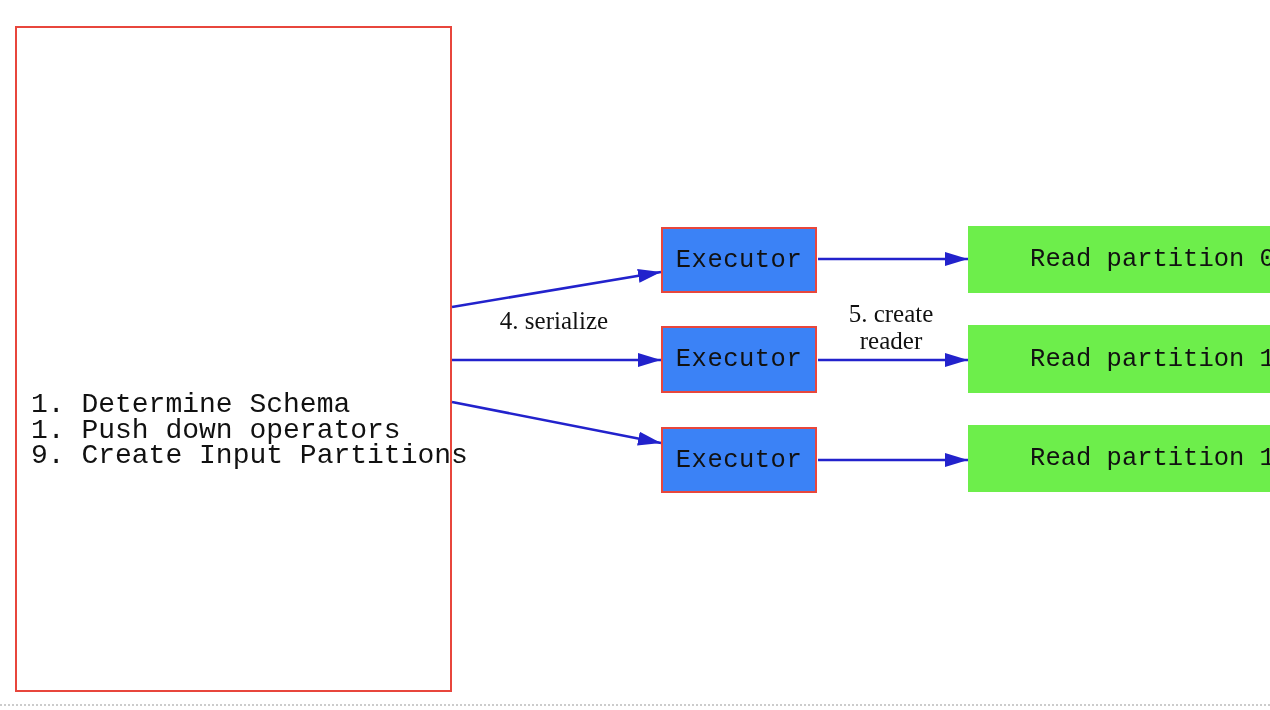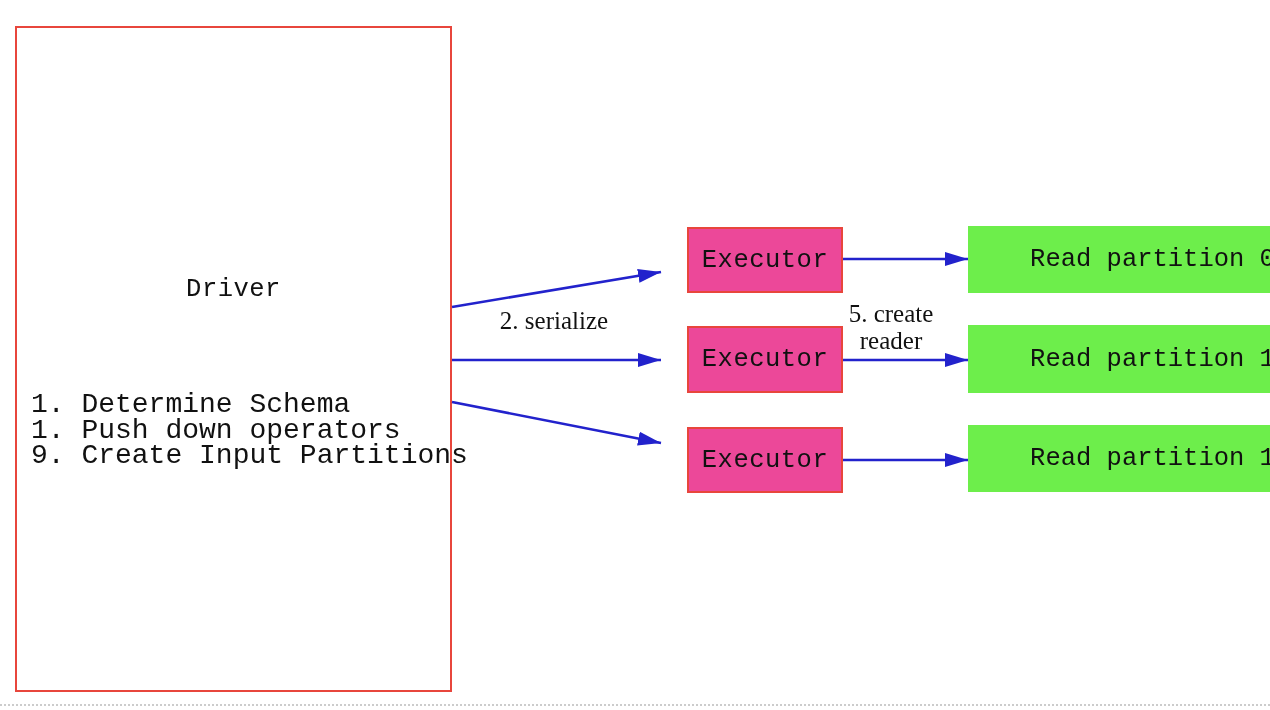--- a/index.html
+++ b/index.html
@@ -22,22 +22,22 @@
     border:2px solid var(--red);box-sizing:border-box;background:#ffffff;
   }
   .driver-title{
     left:15px;top:276px;width:437px;text-align:center;
     font-size:25.5px;line-height:28px;letter-spacing:0.5px;
   }
   .driver-steps{
     left:31px;top:364px;font-size:28px;line-height:25.6px;white-space:nowrap;margin-top:28px;
   }
   .executor{
-    left:687px;width:156px;border:2px solid var(--red);box-sizing:border-box;
-    background:#ec4899;display:flex;align-items:center;justify-content:center;
+    left:661px;width:156px;border:2px solid var(--red);box-sizing:border-box;
+    background:#3b82f6;display:flex;align-items:center;justify-content:center;
     font-size:25.5px;letter-spacing:0.5px;
   }
   .exec-0{top:227px;height:66px;}
   .exec-1{top:326px;height:67px;}
   .exec-2{top:427px;height:66px;}
   .partition{
     left:968px;width:283px;background:var(--green);
     display:flex;align-items:center;justify-content:center;
     font-size:25.5px;white-space:nowrap;color:var(--ink);padding-left:43px;
   }
@@ -56,21 +56,20 @@
     left:0;top:704px;width:1270px;height:0;
     border-top:2px dotted var(--rule);
   }
 </style>
 </head>
 <body>
 
 <div class="canvas">
 
   <div class="abs driver-box"></div>
-  <div class="abs driver-title mono">Driver</div>
   <div class="abs driver-steps mono">
     <div>1. Determine Schema</div>
     <div>1. Push down operators</div>
     <div>9. Create Input Partitions</div>
   </div>
 
   <svg class="arrows" width="1270" height="710" viewBox="0 0 1270 710">
     <defs>
       <marker id="ah" markerUnits="userSpaceOnUse" markerWidth="24" markerHeight="18" refX="23" refY="9" orient="auto">
         <path class="arrow-head" d="M0,2 L23,9 L0,16 Z"></path>
@@ -78,21 +77,21 @@
     </defs>
     <line class="arrow-line" x1="452" y1="307" x2="661" y2="272" marker-end="url(#ah)"></line>
     <line class="arrow-line" x1="452" y1="360" x2="661" y2="360" marker-end="url(#ah)"></line>
     <line class="arrow-line" x1="452" y1="402" x2="661" y2="443" marker-end="url(#ah)"></line>
     <line class="arrow-line" x1="818" y1="259" x2="968" y2="259" marker-end="url(#ah)"></line>
     <line class="arrow-line" x1="818" y1="360" x2="968" y2="360" marker-end="url(#ah)"></line>
     <line class="arrow-line" x1="818" y1="460" x2="968" y2="460" marker-end="url(#ah)"></line>
   </svg>
 
   <div class="abs edge-label serif label-serialize">
-    <div>2. serialize</div>
+    <div>4. serialize</div>
   </div>
   <div class="abs edge-label serif label-reader">
     <div>5. create</div>
     <div>reader</div>
   </div>
 
   <div class="abs executor exec-0 mono">
     <span>Executor</span>
   </div>
   <div class="abs executor exec-1 mono">

